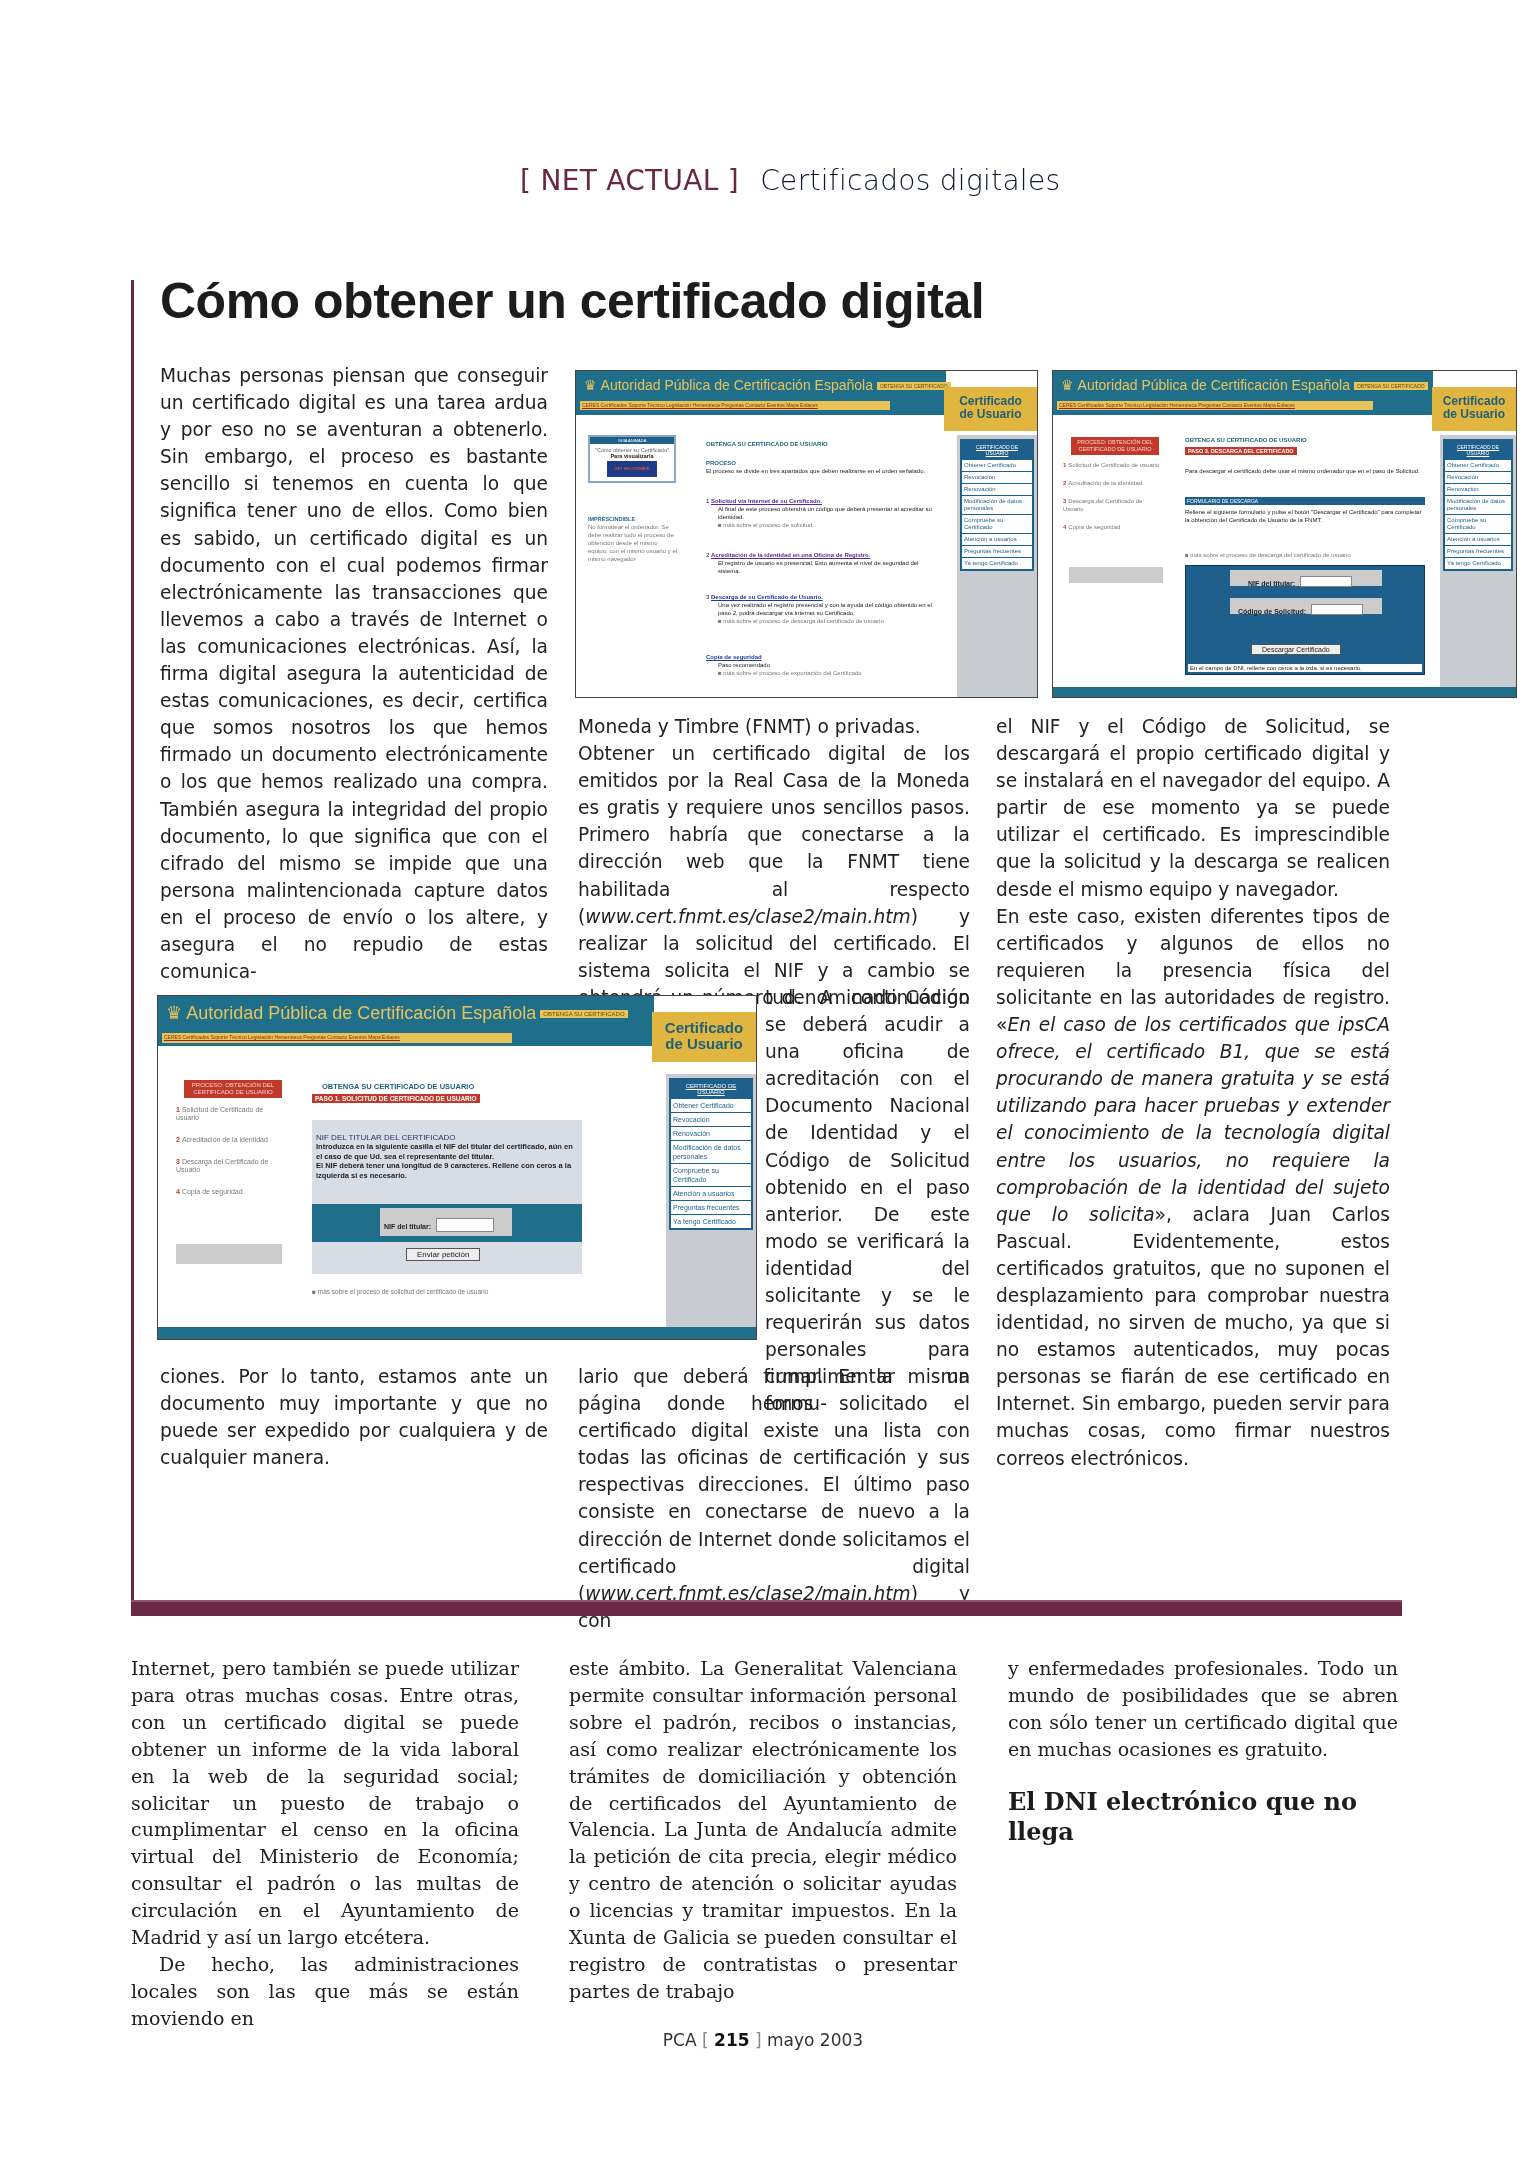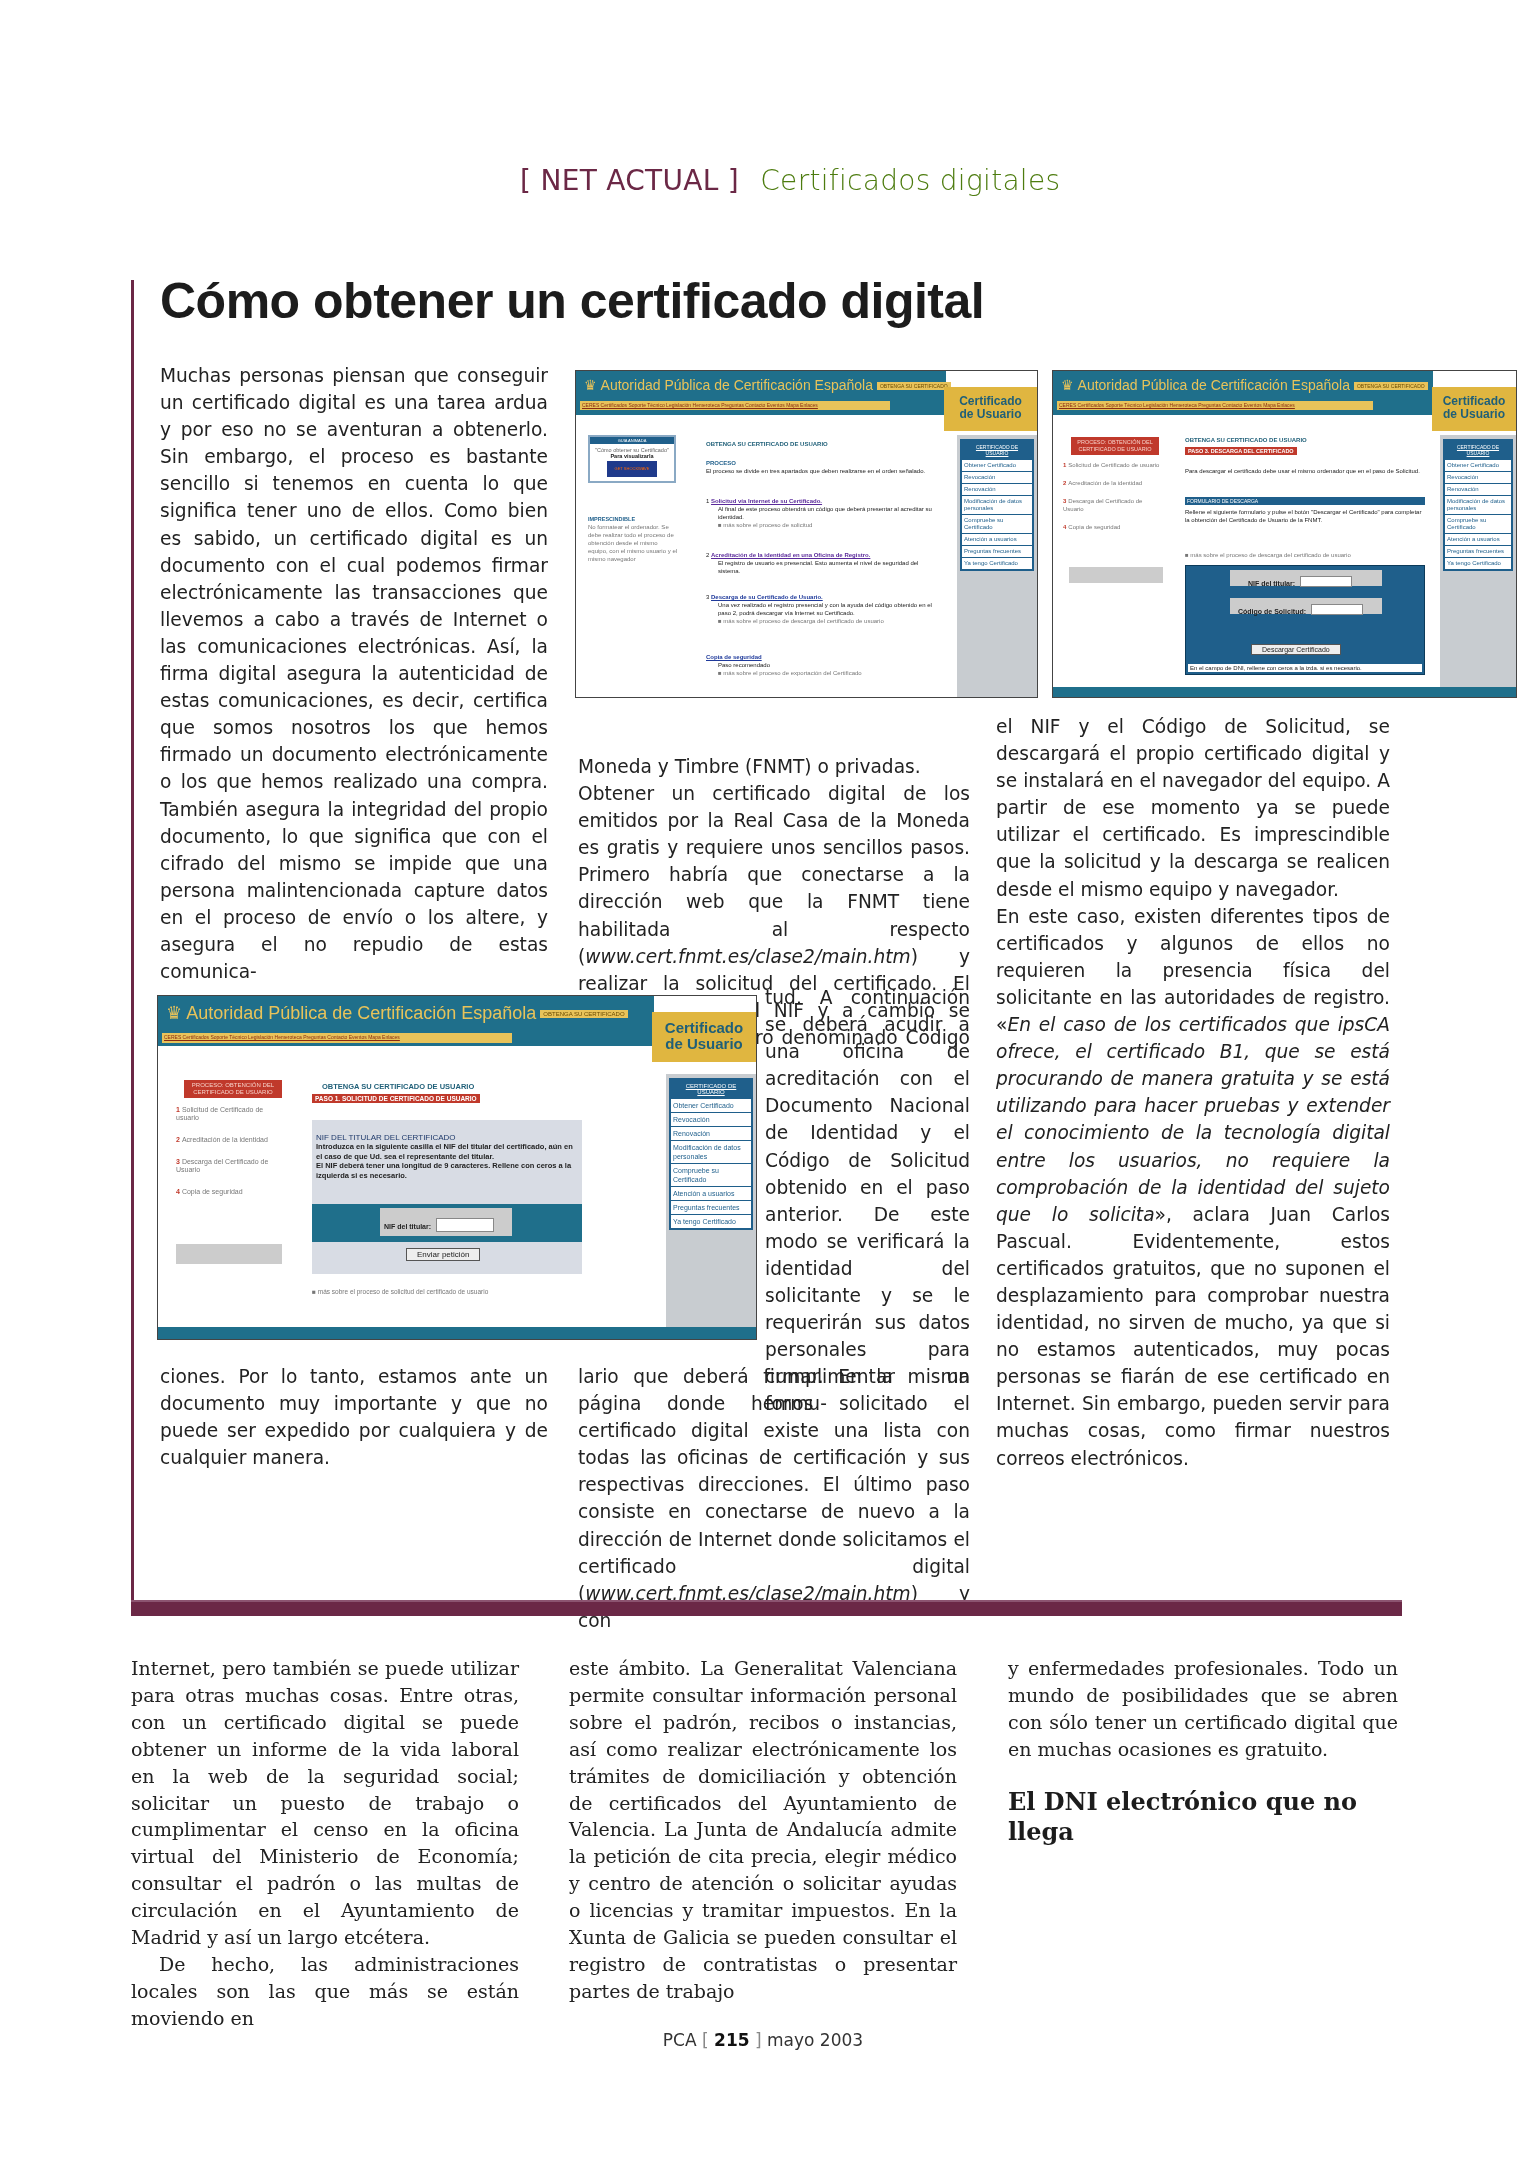--- a/index.html
+++ b/index.html
@@ -1,21 +1,21 @@
 <!DOCTYPE html>
 <html><head>
 <meta charset="utf-8">
 <style>
   * { box-sizing: border-box; margin: 0; padding: 0; }
   html, body { width: 1526px; height: 2160px; background: #ffffff; overflow: hidden; }
   body { position: relative; font-family: "DejaVu Sans", "Liberation Sans", sans-serif; color: #1a1a1a; }
 
   .section-head { position: absolute; top: 164px; left: 520px; width: 520px; font-size: 28px; white-space: nowrap; letter-spacing: 0.3px; }
   .section-head .net { color: #6b2846; }
-  .section-head .topic { color: #4d7c0f; margin-left: 12px; font-weight: 300; }
+  .section-head .topic { color: #0f172a; margin-left: 12px; font-weight: 300; }
 
   .left-rule { position: absolute; left: 131px; top: 280px; width: 3px; height: 1332px; background: #6b2846; }
   .title { position: absolute; top: 272px; left: 160px; font-size: 50px; font-weight: bold; color: #1c1c1c; letter-spacing: -0.5px; white-space: nowrap; font-family: "Liberation Sans", sans-serif; }
 
   .col { position: absolute; font-size: 18.6px; line-height: 27.1px; text-align: justify; color: #222; font-family: "DejaVu Sans", sans-serif; }
   .col p { margin: 0; }
   .col .i { font-style: italic; }
 
   .bottom-bar { position: absolute; left: 131px; top: 1600px; width: 1271px; height: 16px; background: #6b2846; border-top: 2px solid #8c5470; }
 
@@ -177,21 +177,21 @@
       <div class="it">Modificación de datos personales</div>
       <div class="it">Compruebe su Certificado</div>
       <div class="it">Atención a usuarios</div>
       <div class="it">Preguntas frecuentes</div>
       <div class="it">Ya tengo Certificado</div>
     </div>
   </div>
   <div class="footerbar" style="width:465px;"></div>
 </div>
 
-<div class="col" style="left:578px; top:713px; width:392px;margin-top:40px;">
+<div class="col" style="left:578px; top:713px; width:392px;">
   <p>Moneda y Timbre (FNMT) o privadas.</p>
   <p><span>Obtener un certificado digital de los emitidos por la Real Casa de la Moneda es gratis y requiere unos sencillos pasos. Primero habría que conectarse a la dirección web que la FNMT tiene habilitada al respecto (</span><span class="i">www.cert.fnmt.es/clase2/main.htm</span><span>) y realizar la solicitud del certificado. El sistema solicita el NIF y a cambio se obtendrá un número denominado Código de Solici-</span></p>
 </div>
 
 <div class="shot" style="left:157px; top:995px; width:600px; height:345px;">
   <div class="hdr" style="width:496px; height:50px;"></div>
   <div class="brand" style="font-size:18px;">
     <span class="crown">♛</span><span>Autoridad Pública de Certificación Española</span><span class="obt" style="font-size:6px;">OBTENGA SU CERTIFICADO</span>
   </div>
   <div class="navbar" style="top:37px; width:350px; height:10px; overflow:hidden;">CERES  Certificados  Soporte Técnico  Legislación  Hemeroteca  Preguntas  Contacto  Eventos  Mapa  Enlaces</div>

